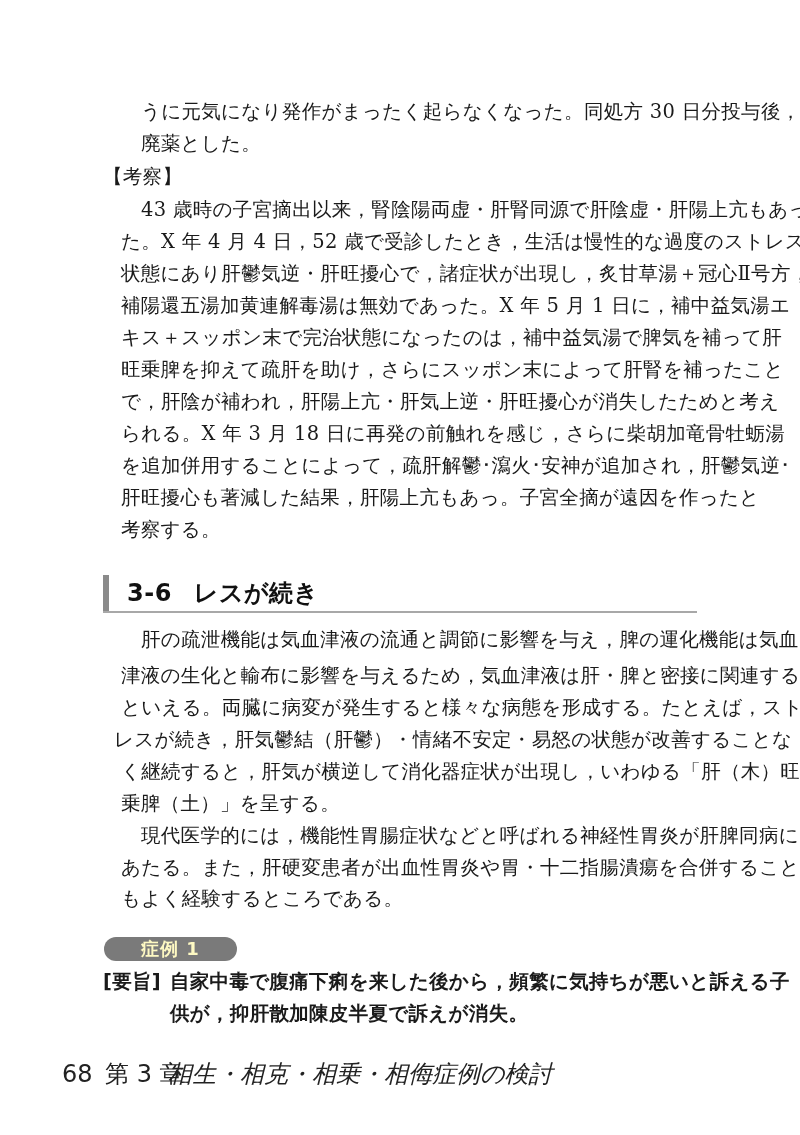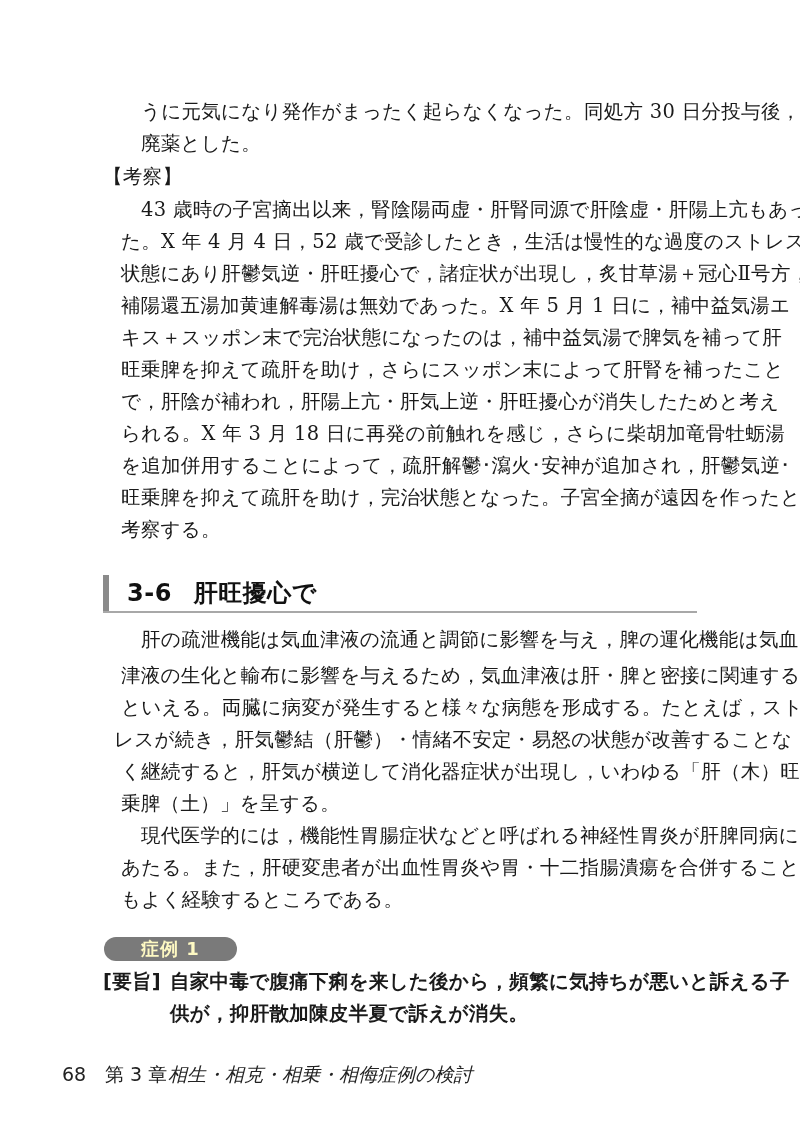--- a/index.html
+++ b/index.html
@@ -10,57 +10,57 @@
     .bold { font-weight: normal; }
     .section-bar { position: absolute; left: 103px; top: 575px; width: 6px; height: 38px; background: #8a8a8a; }
     .section-rule { position: absolute; left: 103px; top: 611px; width: 594px; height: 2px; background: #a8a8a8; }
     .section-title { position: absolute; left: 127px; top: 578px; font-size: 24px; line-height: 30px; font-weight: bold;
                      font-family: "DejaVu Sans", "Liberation Sans", sans-serif; color: #111; letter-spacing: 0.5px; }
     .section-title .num { margin-right: 22px; }
     .case-pill { position: absolute; left: 104px; top: 937px; width: 133px; height: 24px; border-radius: 12px;
                  background: #7a7a7a; color: #fef9c3; font-family: "DejaVu Sans", "Liberation Sans", sans-serif;
                  font-weight: bold; font-size: 18px; line-height: 24px; text-align: center; letter-spacing: 1px; }
     .footer { position: absolute; top: 1062px; font-family: "DejaVu Sans", "Liberation Sans", sans-serif;
-              font-size: 19px; line-height: 24px; color: #222; white-space: nowrap; }
+              font-size: 24px; line-height: 24px; color: #222; white-space: nowrap; }
   </style>
 </head>
 <body>
 
 <div class="line" style="left:141px; top:100px;">うに元気になり発作がまったく起らなくなった。同処方 30 日分投与後，</div>
 <div class="line" style="left:141px; top:132px;">廃薬とした。</div>
 
 <div class="line sans bold" style="left:103px; top:165px;">【考察】</div>
 
 <div class="line" style="left:141px; top:198px;">43 歳時の子宮摘出以来，腎陰陽両虚・肝腎同源で肝陰虚・肝陽上亢もあっ</div>
 <div class="line" style="left:121px; top:230px;">た。X 年 4 月 4 日，52 歳で受診したとき，生活は慢性的な過度のストレス</div>
 <div class="line" style="left:121px; top:262px;">状態にあり肝鬱気逆・肝旺擾心で，諸症状が出現し，炙甘草湯＋冠心Ⅱ号方，</div>
 <div class="line" style="left:121px; top:294px;">補陽還五湯加黄連解毒湯は無効であった。X 年 5 月 1 日に，補中益気湯エ</div>
 <div class="line" style="left:121px; top:326px;">キス＋スッポン末で完治状態になったのは，補中益気湯で脾気を補って肝</div>
 <div class="line" style="left:121px; top:358px;">旺乗脾を抑えて疏肝を助け，さらにスッポン末によって肝腎を補ったこと</div>
 <div class="line" style="left:121px; top:390px;">で，肝陰が補われ，肝陽上亢・肝気上逆・肝旺擾心が消失したためと考え</div>
 <div class="line" style="left:121px; top:422px;">られる。X 年 3 月 18 日に再発の前触れを感じ，さらに柴胡加竜骨牡蛎湯</div>
 <div class="line" style="left:121px; top:454px;">を追加併用することによって，疏肝解鬱･瀉火･安神が追加され，肝鬱気逆･</div>
-<div class="line" style="left:121px; top:486px;">旺乗脾を抑えて疏肝を助け，完治状態となった。子宮全摘が遠因を作ったと</div>
+<div class="line" style="left:121px; top:486px;">肝旺擾心も著減した結果，肝陽上亢もあっ。子宮全摘が遠因を作ったと</div>
 <div class="line" style="left:121px; top:518px;">考察する。</div>
 
 <div class="section-bar"></div>
 <div class="section-rule"></div>
 <div class="section-title">
-  <span class="num">3-6</span><span>肝旺擾心で</span>
+  <span class="num">3-6</span><span>レスが続き</span>
 </div>
 
 <div class="line" style="left:141px; top:628px;">肝の疏泄機能は気血津液の流通と調節に影響を与え，脾の運化機能は気血</div>
 <div class="line" style="left:121px; top:664px;">津液の生化と輸布に影響を与えるため，気血津液は肝・脾と密接に関連する</div>
 <div class="line" style="left:121px; top:696px;">といえる。両臓に病変が発生すると様々な病態を形成する。たとえば，スト</div>
 <div class="line" style="left:114px; top:728px;">レスが続き，肝気鬱結（肝鬱）・情緒不安定・易怒の状態が改善することな</div>
 <div class="line" style="left:121px; top:760px;">く継続すると，肝気が横逆して消化器症状が出現し，いわゆる「肝（木）旺</div>
 <div class="line" style="left:121px; top:792px;">乗脾（土）」を呈する。</div>
 <div class="line" style="left:141px; top:824px;">現代医学的には，機能性胃腸症状などと呼ばれる神経性胃炎が肝脾同病に</div>
 <div class="line" style="left:121px; top:856px;">あたる。また，肝硬変患者が出血性胃炎や胃・十二指腸潰瘍を合併すること</div>
-<div class="line" style="left:121px; top:888px;">もよく経験するところである。</div>
+<div class="line" style="left:121px; top:888px;font-family:Liberation Mono, monospace;">もよく経験するところである。</div>
 
 <div class="case-pill">症例 1</div>
 <div class="line sans" style="left:103px; top:970px;">[要旨]</div>
 <div class="line sans" style="left:170px; top:970px;">自家中毒で腹痛下痢を来した後から，頻繁に気持ちが悪いと訴える子</div>
 <div class="line sans" style="left:170px; top:1002px;">供が，抑肝散加陳皮半夏で訴えが消失。</div>
 
 <div class="footer" style="left:62px;">68</div>
 <div class="footer" style="left:105px;">第 3 章</div>
 <div class="footer" style="left:168px;font-style:italic;">相生・相克・相乗・相侮症例の検討</div>
 

